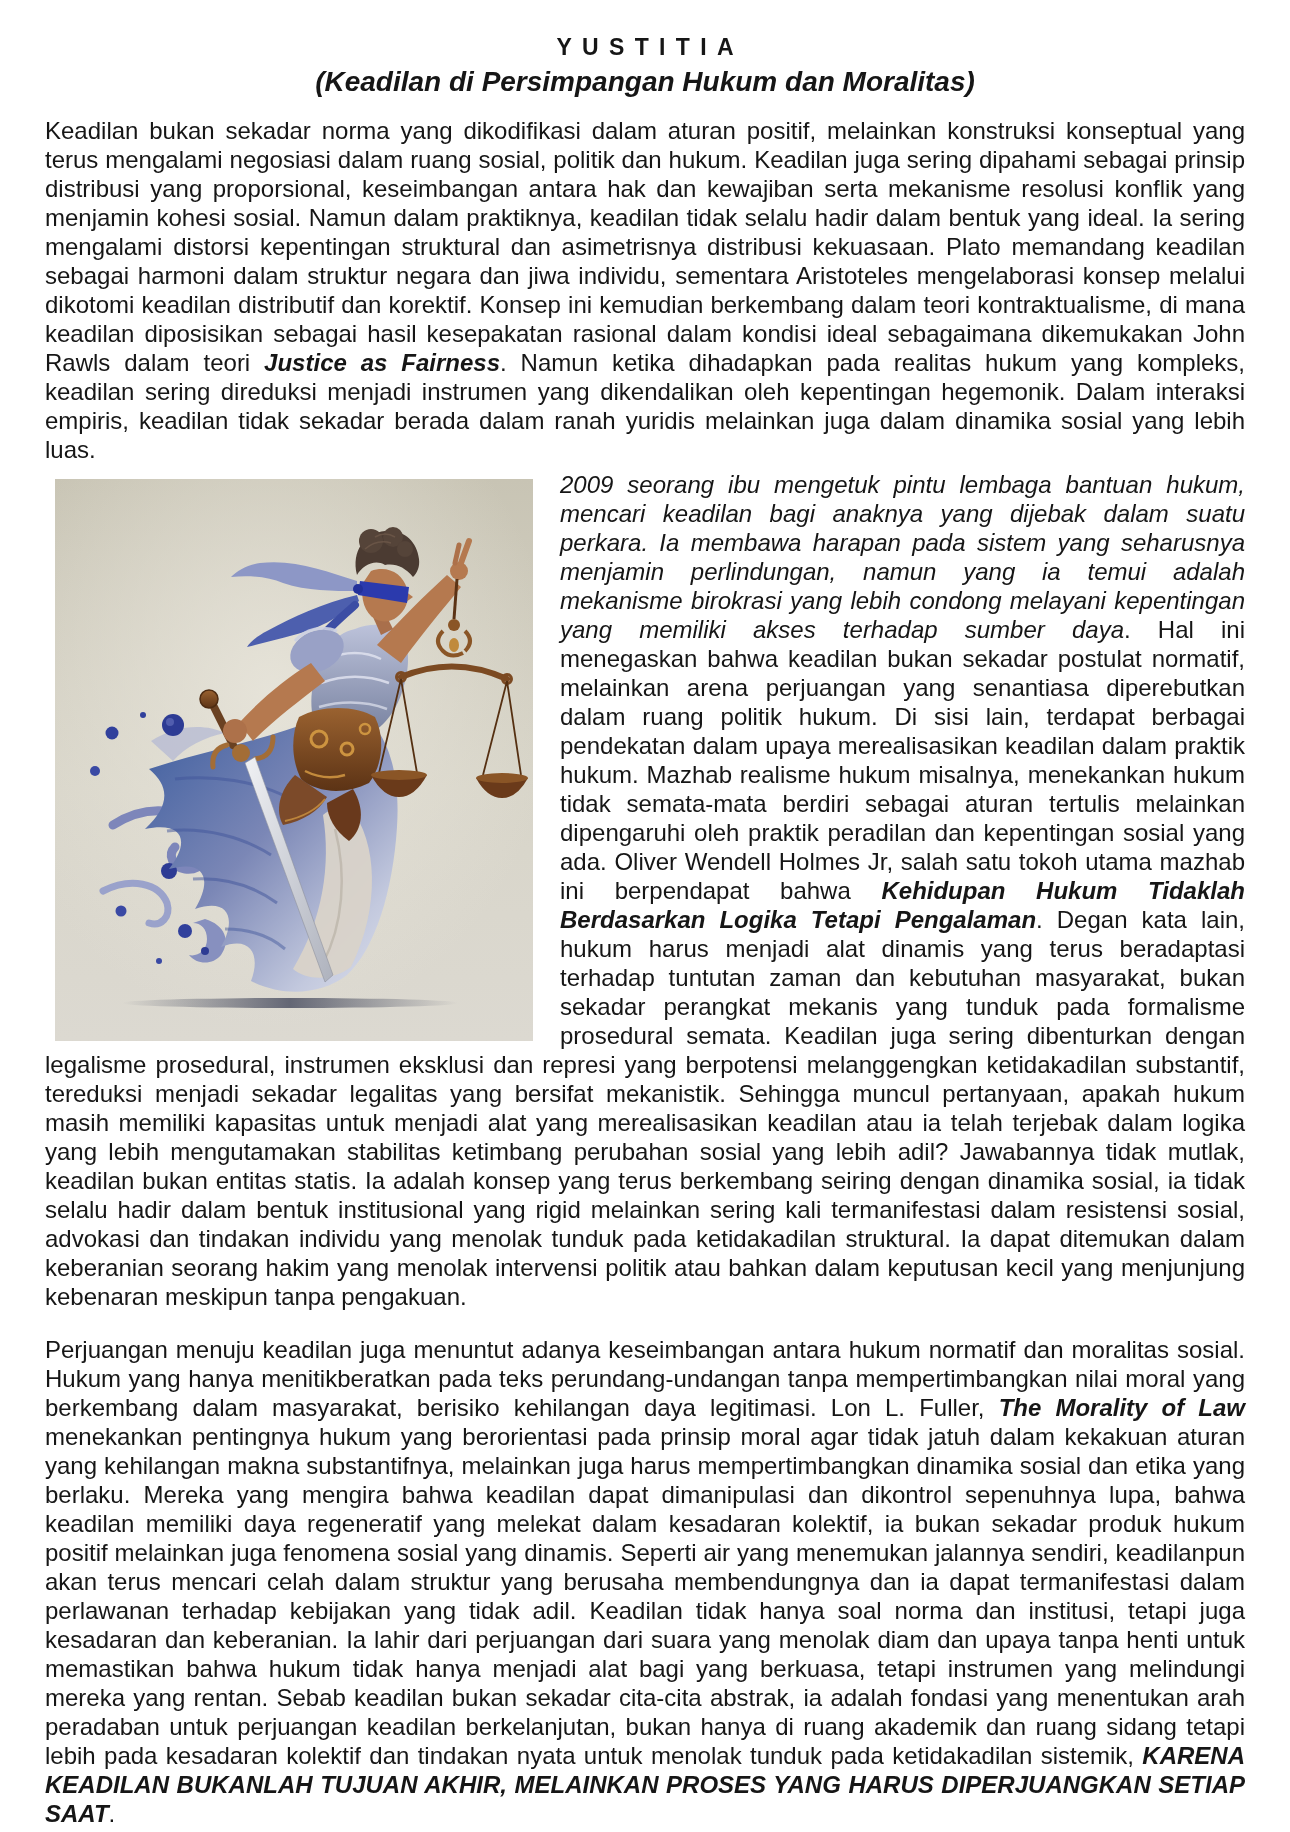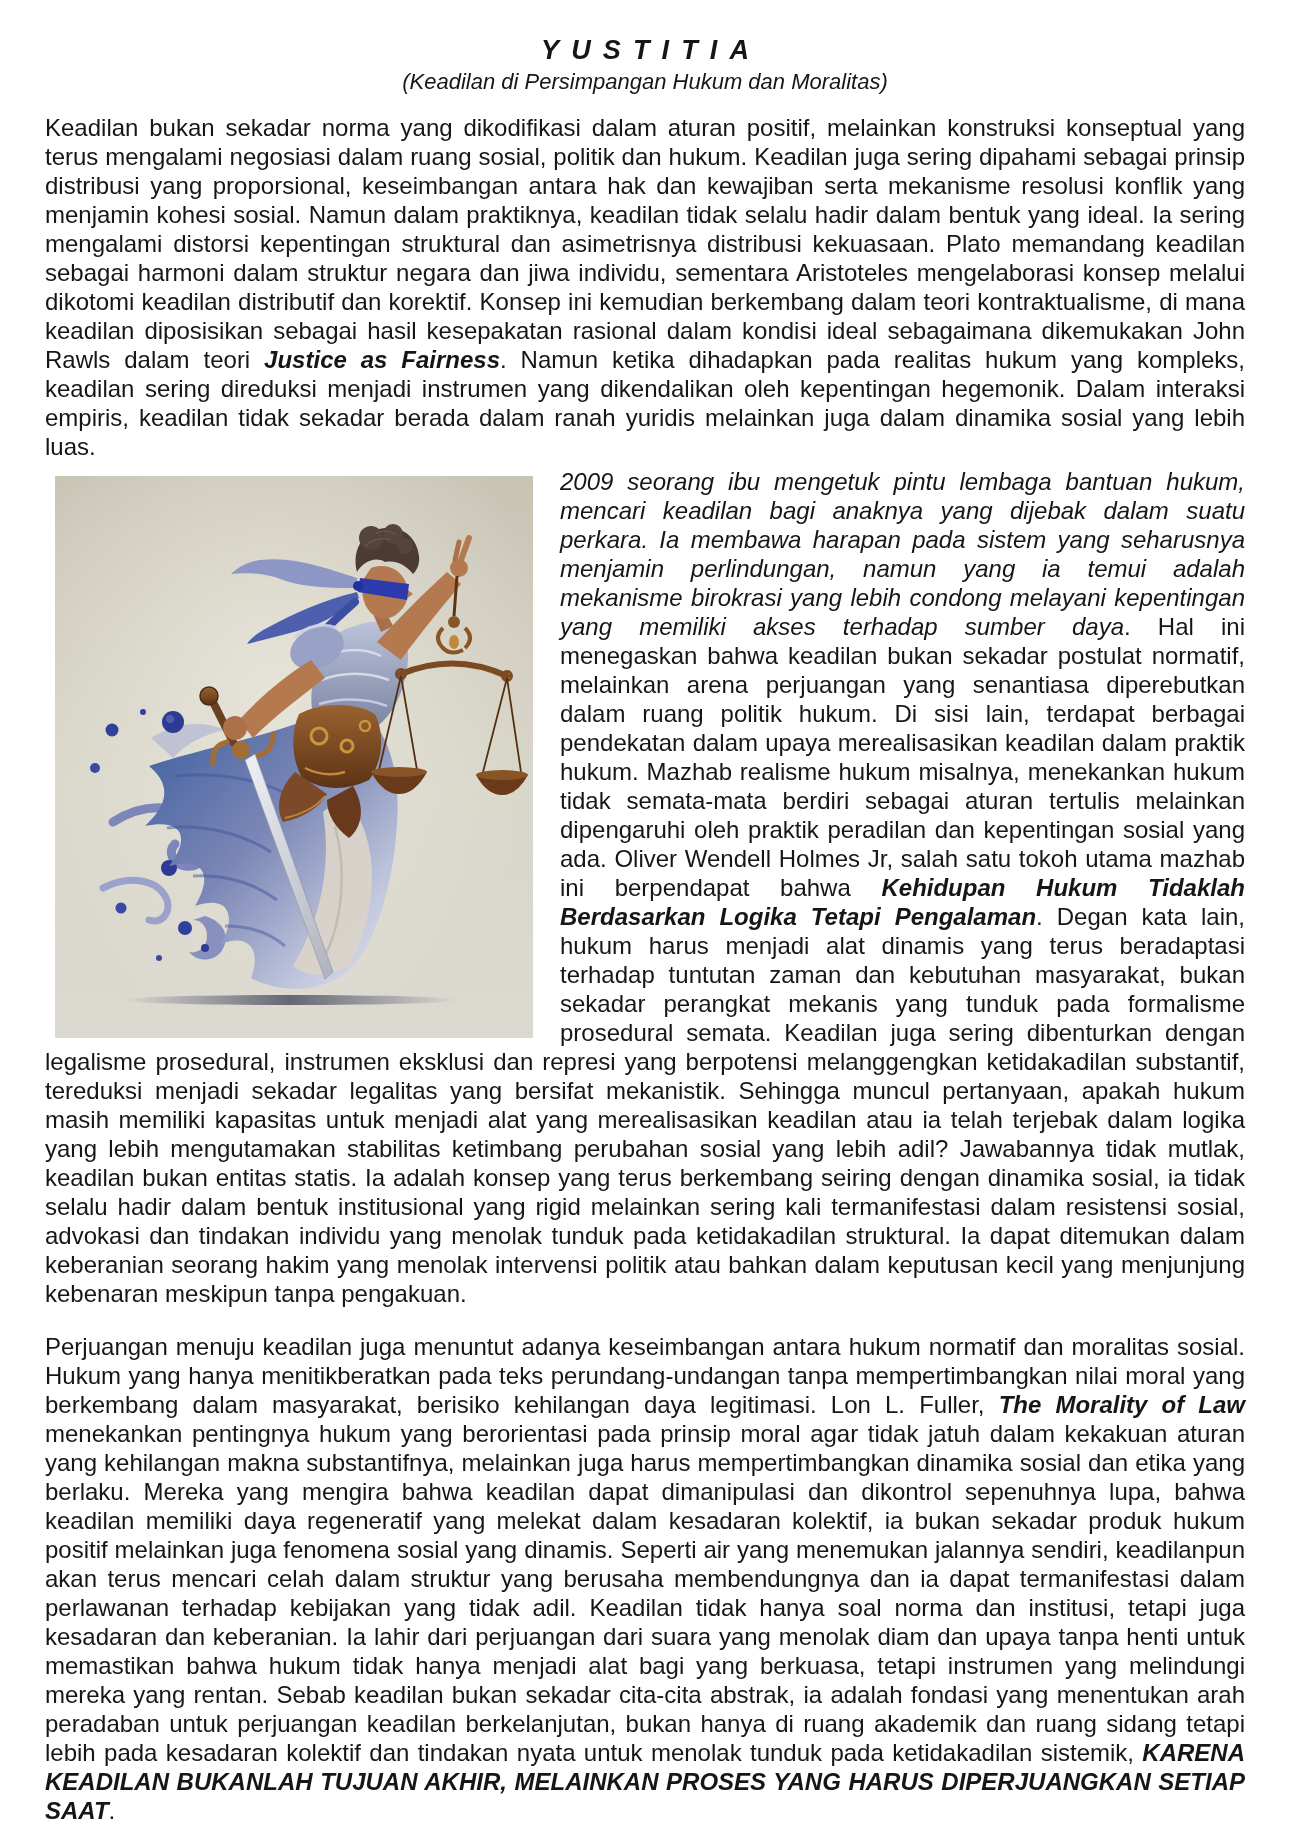--- a/index.html
+++ b/index.html
@@ -10,31 +10,30 @@
     background:#ffffff;
     box-sizing:border-box;
     padding:34px 45px 0 45px;
     font-family:"Liberation Sans","DejaVu Sans",sans-serif;
     color:#161616;
     overflow:hidden;
   }
   .doc-header{text-align:center;}
   .doc-title{
     margin:0;
-    font-size:27px;
+    font-size:23px;
     font-weight:bold;
     letter-spacing:0.45em;
     text-indent:0.45em; 
     line-height:1.2;
-    font-style:italic;
   }
   .doc-subtitle{
     margin:2px 0 0 0;
-    font-size:22px;
-    font-weight:normal;
+    font-size:28px;
+    font-weight:bold;
     font-style:italic;
     line-height:1.25;
   }
   .body-text{
     font-size:24px;
     line-height:29px;
     text-align:justify;
     margin:0;
   }
   .para-intro{margin-top:17px;}

